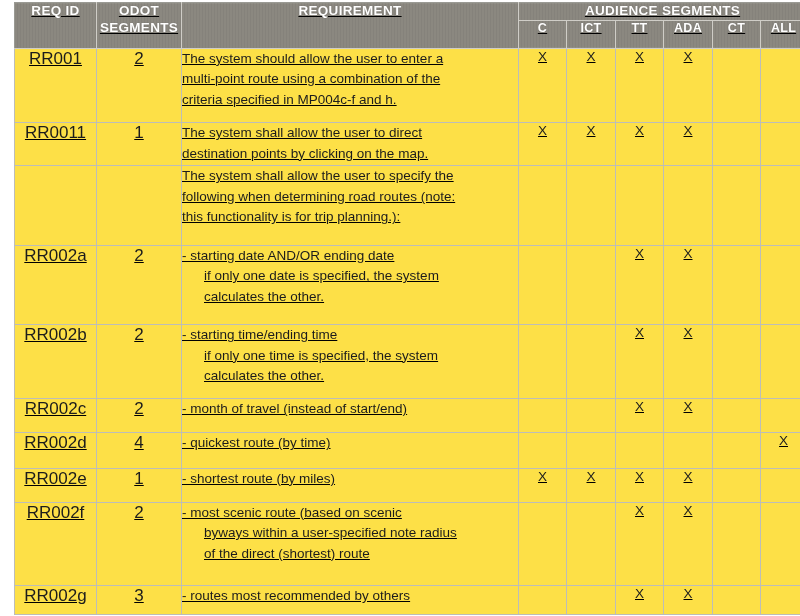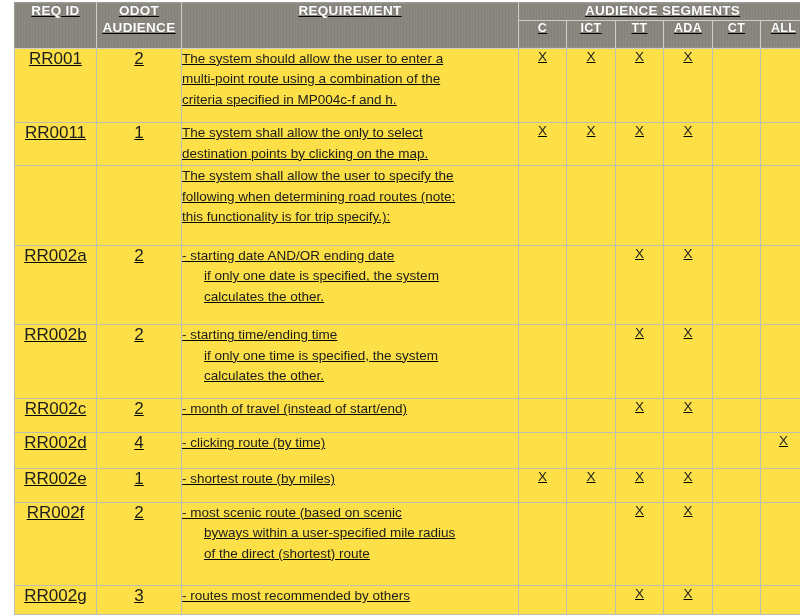--- a/index.html
+++ b/index.html
@@ -100,21 +100,21 @@
     <col style="width:48px">
     <col style="width:49px">
     <col style="width:48px">
     <col style="width:46px">
   </colgroup>
   <thead>
     <tr>
       <th class="hdr outer-l outer-t" rowspan="2" style="height:28px">REQ ID</th>
       <th class="hdr outer-t" rowspan="2">
         <span class="ln">ODOT</span>
-        <span class="ln">AUDIENCE</span>
+        <span class="ln">SEGMENTS</span>
       </th>
       <th class="hdr outer-t" rowspan="2">REQUIREMENT</th>
       <th class="hdr outer-t outer-r" colspan="6">AUDIENCE SEGMENTS</th>
     </tr>
     <tr>
       <th class="hdr hdr-sub">C</th>
       <th class="hdr hdr-sub">ICT</th>
       <th class="hdr hdr-sub">TT</th>
       <th class="hdr hdr-sub">ADA</th>
       <th class="hdr hdr-sub">CT</th>
@@ -134,37 +134,37 @@
         <td class="c-seg">X</td>
         <td class="c-seg">X</td>
         <td class="c-seg">X</td>
         <td class="c-seg"></td>
         <td class="c-seg"></td>
       </tr>
       <tr style="height: 42px;">
         <td class="c-id">RR0011</td>
         <td class="c-pri">1</td>
         <td class="c-req">
-          <span class="ln">The system shall allow the only to select</span>
+          <span class="ln">The system shall allow the user to direct</span>
           <span class="ln">destination points by clicking on the map.</span>
         </td>
         <td class="c-seg">X</td>
         <td class="c-seg">X</td>
         <td class="c-seg">X</td>
         <td class="c-seg">X</td>
         <td class="c-seg"></td>
         <td class="c-seg"></td>
       </tr>
       <tr style="height: 77px;">
         <td class="c-id"></td>
         <td class="c-pri"></td>
         <td class="c-req">
           <span class="ln">The system shall allow the user to specify the</span>
           <span class="ln">following when determining road routes  (note:</span>
-          <span class="ln">this functionality is for trip specify.):</span>
+          <span class="ln">this functionality is for trip planning.):</span>
         </td>
         <td class="c-seg"></td>
         <td class="c-seg"></td>
         <td class="c-seg"></td>
         <td class="c-seg"></td>
         <td class="c-seg"></td>
         <td class="c-seg"></td>
       </tr>
       <tr style="height: 77px;">
         <td class="c-id">RR002a</td>
@@ -206,21 +206,21 @@
         <td class="c-seg"></td>
         <td class="c-seg">X</td>
         <td class="c-seg">X</td>
         <td class="c-seg"></td>
         <td class="c-seg"></td>
       </tr>
       <tr style="height: 34px;">
         <td class="c-id">RR002d</td>
         <td class="c-pri">4</td>
         <td class="c-req">
-          <span class="ln">- clicking route (by time)</span>
+          <span class="ln">- quickest route (by time)</span>
         </td>
         <td class="c-seg"></td>
         <td class="c-seg"></td>
         <td class="c-seg"></td>
         <td class="c-seg"></td>
         <td class="c-seg"></td>
         <td class="c-seg">X</td>
       </tr>
       <tr style="height: 33px;">
         <td class="c-id">RR002e</td>
@@ -233,21 +233,21 @@
         <td class="c-seg">X</td>
         <td class="c-seg">X</td>
         <td class="c-seg"></td>
         <td class="c-seg"></td>
       </tr>
       <tr style="height: 81px;">
         <td class="c-id">RR002f</td>
         <td class="c-pri">2</td>
         <td class="c-req">
           <span class="ln">- most scenic route (based on scenic</span>
-          <span class="ind">byways within a user-specified mile radius</span>
+          <span class="ind">byways within a user-specified note radius</span>
           <span class="ind">of the direct (shortest) route</span>
         </td>
         <td class="c-seg"></td>
         <td class="c-seg"></td>
         <td class="c-seg">X</td>
         <td class="c-seg">X</td>
         <td class="c-seg"></td>
         <td class="c-seg"></td>
       </tr>
       <tr style="height: 28px;">

